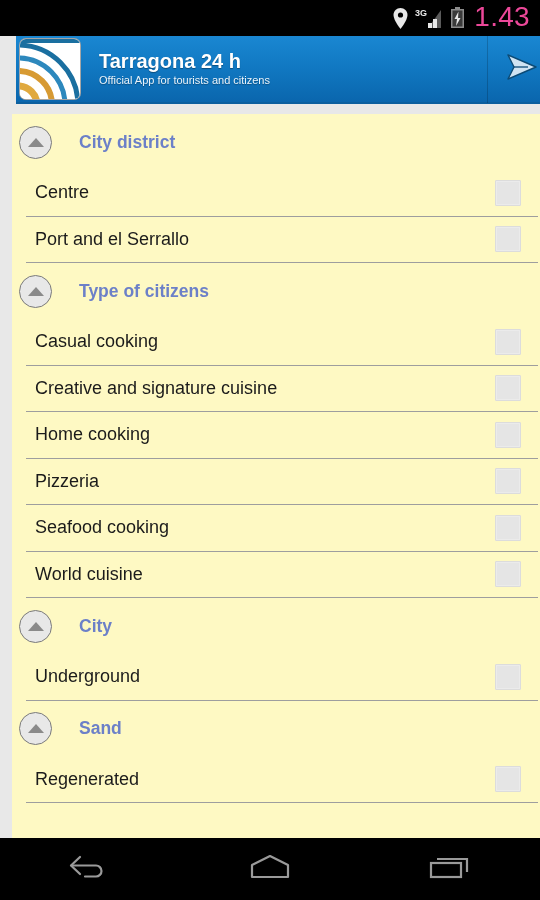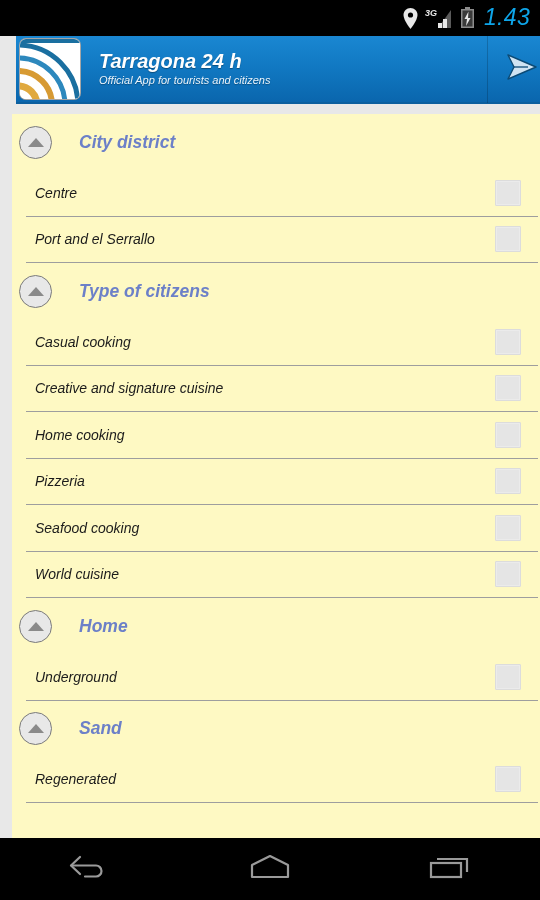--- a/index.html
+++ b/index.html
@@ -2,31 +2,31 @@
 <html><head>
 <meta charset="utf-8">
 <style>
   * { margin:0; padding:0; box-sizing:border-box; }
   html, body {
     width:540px; height:900px;
     background:#000;
     font-family:"Liberation Sans", sans-serif;
     overflow:hidden;
   }
-  #screen { position:relative; width:540px; height:900px; background:#e8e8e8;font-style:italic; }
+  #screen { position:relative; width:540px; height:900px; background:#e8e8e8; }
 
   
   .statusbar {
     position:absolute; top:0; left:0; width:540px; height:36px;
     background:#000; display:flex; align-items:center;
     justify-content:flex-end; padding-right:10px; gap:7px;
   }
   .sb-icon { display:flex; align-items:center; justify-content:center; }
   .sb-time {
-    color:#0ea5e9; font-size:23px; letter-spacing:0.3px;
+    color:#ec4899; font-size:28px; letter-spacing:0.3px;
     font-family:"Liberation Sans", sans-serif; line-height:1;
     padding-left:2px; padding-bottom:2px;
   }
 
   
   .appbar {
     position:absolute; top:36px; left:16px; width:540px; height:68px;
     background:linear-gradient(to bottom,#1a87d2 0%,#1179c3 45%,#0a66ad 100%);
     display:flex; align-items:center;
     border-bottom:2px solid #0c5f9e;
@@ -76,21 +76,21 @@
     border-bottom:9px solid #8a8a8a;
   }
   .section-title {
     margin-left:27px; color:#6c80c8; font-size:17.5px; font-weight:bold;
   }
   .row {
     position:relative; height:46.5px;
     display:flex; align-items:center;
     margin:0 14px; border-bottom:1px solid #9e9e9e;
   }
-  .row-label { flex:1; color:#1b1b1b; font-size:14px; padding-left:9px; }
+  .row-label { flex:1; color:#1b1b1b; font-size:18px; padding-left:9px; }
   .checkbox {
     width:26px; height:26px; flex:none; margin-right:17px;
     background:#e5e5e5; border:1px solid #dcdcdc; border-radius:1px;
     box-shadow:inset 0 0 0 1px #ebebeb;
   }
 
   
   .navbar {
     position:absolute; bottom:0; left:0; width:540px; height:62px;
     background:#000; display:flex; align-items:center;
@@ -209,21 +209,21 @@
     </div>
     <div class="row">
       <div class="row-label">World cuisine</div>
       <div class="checkbox"></div>
     </div>
 
     <div class="section-header">
       <div class="collapse-btn">
           <div class="tri-up"></div>
         </div>
-      <div class="section-title">Home</div>
+      <div class="section-title">City</div>
     </div>
     <div class="row">
       <div class="row-label">Underground</div>
       <div class="checkbox"></div>
     </div>
 
     <div class="section-header">
       <div class="collapse-btn">
           <div class="tri-up"></div>
         </div>

